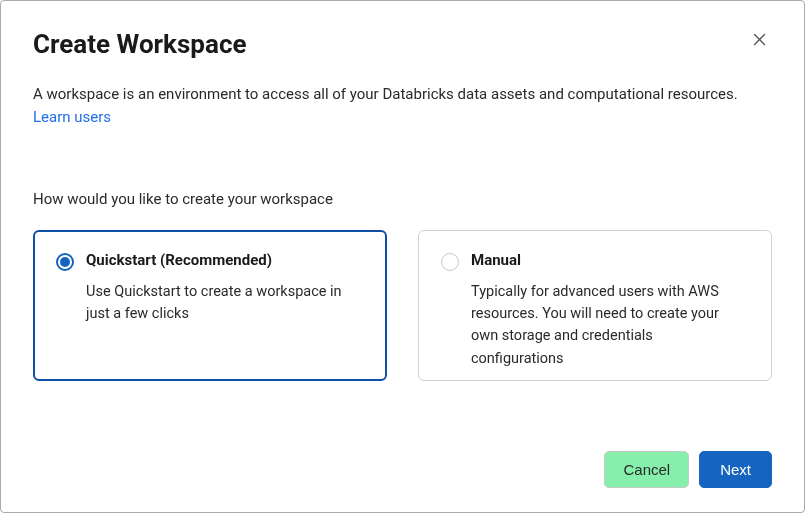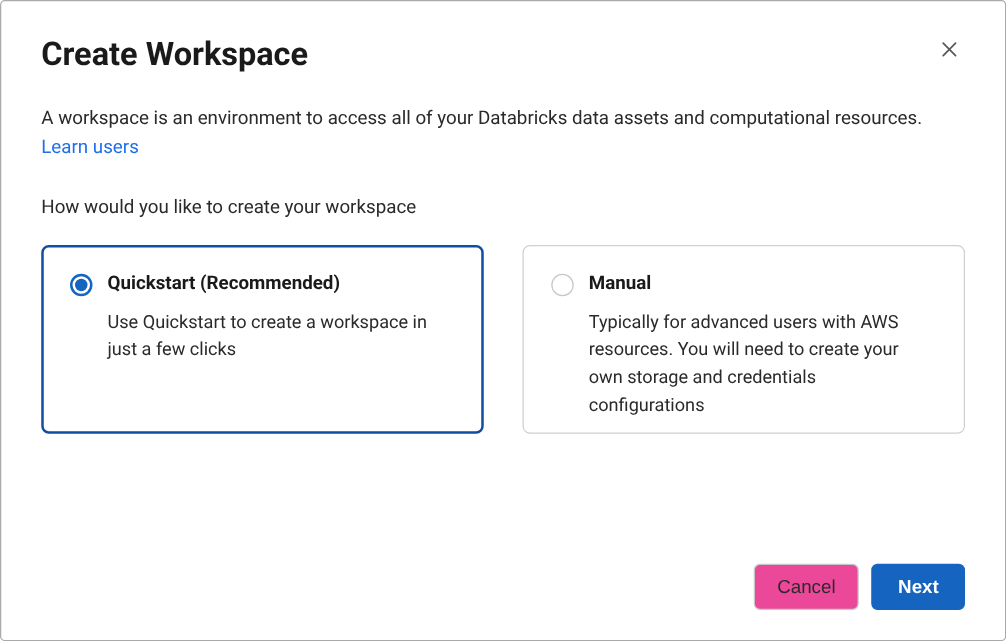--- a/index.html
+++ b/index.html
@@ -53,20 +53,21 @@
     }
     .learn-more {
       color: #1f6feb;
       text-decoration: none;
       cursor: pointer;
     }
     .prompt {
       font-size: 15px;
       color: #2a2a2a;
       margin-bottom: 22px;
+      margin-top: 34px;
     }
     .options {
       display: flex;
       gap: 31px;
       margin-bottom: 28px;
     }
     .option-card {
       flex: 1;
       border: 1px solid #d0d0d0;
       border-radius: 6px;
@@ -125,28 +126,28 @@
       display: flex;
       justify-content: flex-end;
       gap: 10px;
     }
     .btn {
       font-size: 15px;
       padding: 9px 18px;
       border-radius: 5px;
       cursor: pointer;
       border: 1px solid #c8c8c8;
-      background: #ec4899;
+      background: #86efac;
       color: #2a2a2a;
     }
     .btn-primary {
       background: #1565c0;
       border: 1px solid #1565c0;
       color: #fff;
-      font-weight: 700;
+      font-weight: 400;
       padding: 9px 20px;
     }
   </style>
 </head>
 <body>
 
 <div class="modal">
   <div class="header">
     <h1 class="title">Create Workspace</h1>
     <button class="close-btn">

